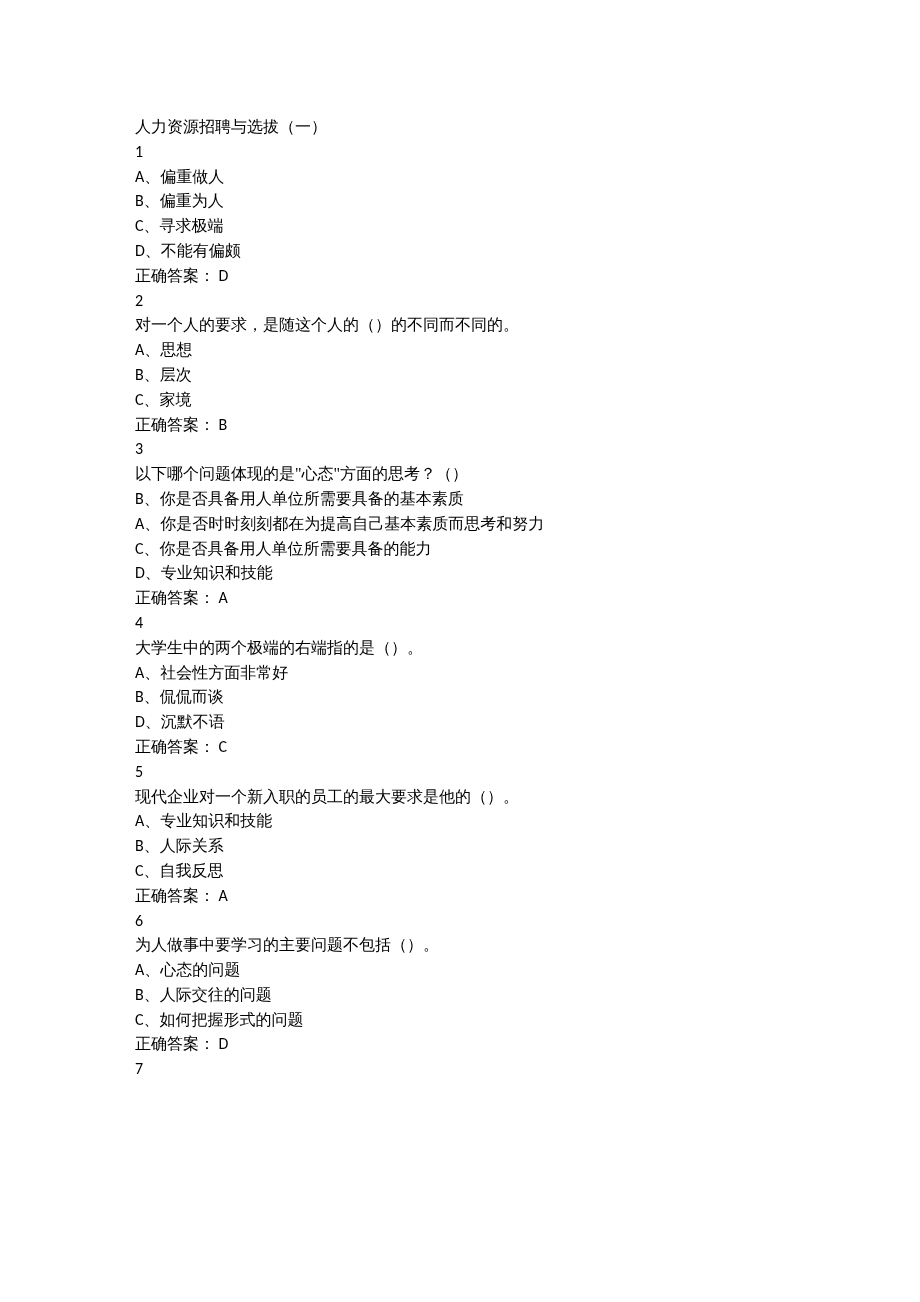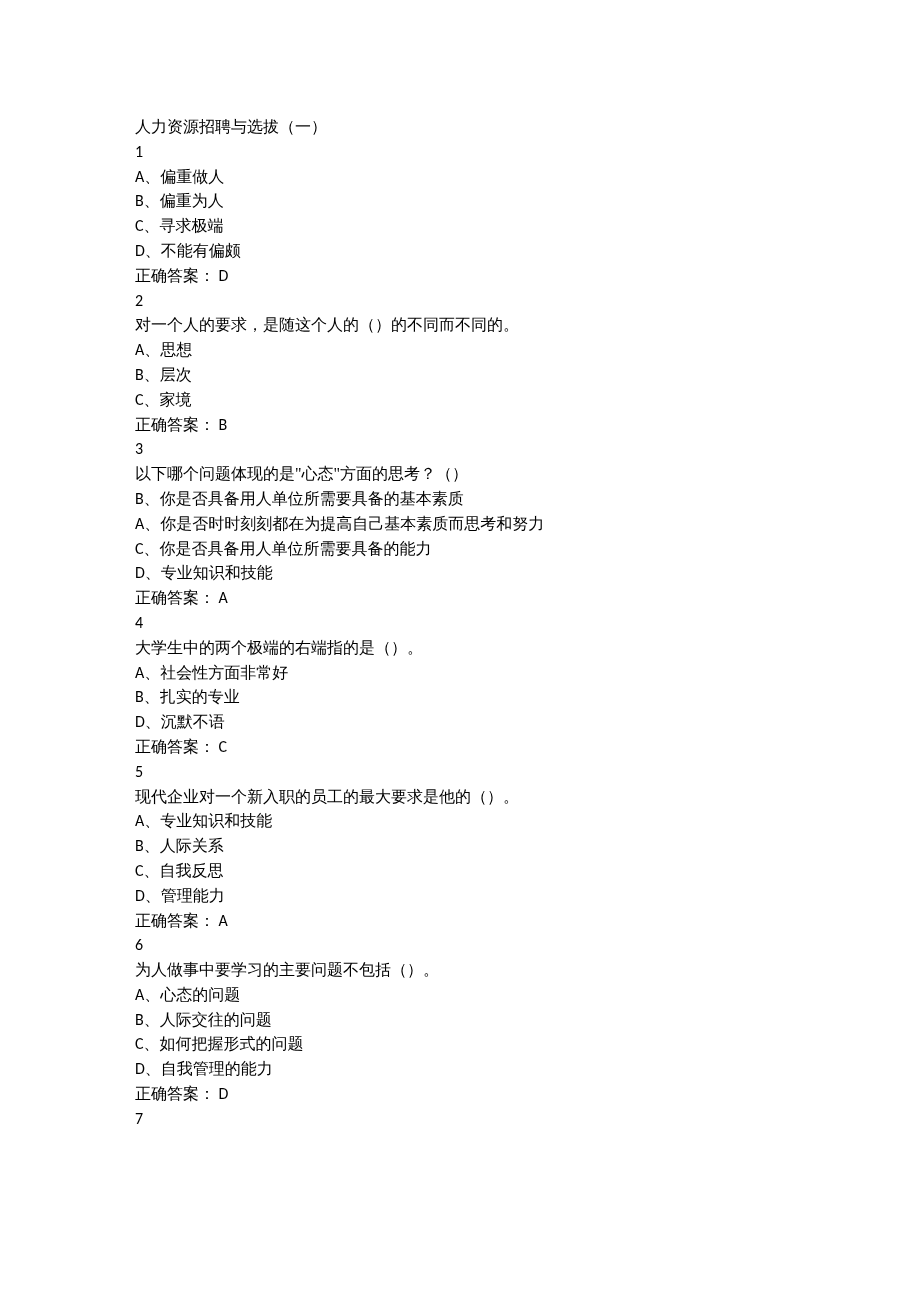--- a/index.html
+++ b/index.html
@@ -46,31 +46,29 @@
     <span class="line question-number">3</span>
     <span class="line">以下哪个问题体现的是"心态"方面的思考？（）</span>
     <span class="line"><span><span class="option-label">B、</span><span class="option-text">你是否具备用人单位所需要具备的基本素质</span></span></span>
     <span class="line"><span><span class="option-label">A、</span><span class="option-text">你是否时时刻刻都在为提高自己基本素质而思考和努力</span></span></span>
     <span class="line"><span><span class="option-label">C、</span><span class="option-text">你是否具备用人单位所需要具备的能力</span></span></span>
     <span class="line"><span><span class="option-label">D、</span><span class="option-text">专业知识和技能</span></span></span>
     <span class="line answer-line">正确答案： A</span>
     <span class="line question-number">4</span>
     <span class="line">大学生中的两个极端的右端指的是（）。</span>
     <span class="line"><span><span class="option-label">A、</span><span class="option-text">社会性方面非常好</span></span></span>
-    <span class="line"><span><span class="option-label">B、</span><span class="option-text">扎实的专业</span></span></span>
+    <span class="line"><span><span class="option-label">B、</span><span class="option-text">侃侃而谈</span></span></span>
     <span class="line"><span><span class="option-label">D、</span><span class="option-text">沉默不语</span></span></span>
     <span class="line answer-line">正确答案： C</span>
     <span class="line question-number">5</span>
     <span class="line">现代企业对一个新入职的员工的最大要求是他的（）。</span>
     <span class="line"><span><span class="option-label">A、</span><span class="option-text">专业知识和技能</span></span></span>
     <span class="line"><span><span class="option-label">B、</span><span class="option-text">人际关系</span></span></span>
     <span class="line"><span><span class="option-label">C、</span><span class="option-text">自我反思</span></span></span>
-    <span class="line"><span><span class="option-label">D、</span><span class="option-text">管理能力</span></span></span>
     <span class="line answer-line">正确答案： A</span>
     <span class="line question-number">6</span>
     <span class="line">为人做事中要学习的主要问题不包括（）。</span>
     <span class="line"><span><span class="option-label">A、</span><span class="option-text">心态的问题</span></span></span>
     <span class="line"><span><span class="option-label">B、</span><span class="option-text">人际交往的问题</span></span></span>
     <span class="line"><span><span class="option-label">C、</span><span class="option-text">如何把握形式的问题</span></span></span>
-    <span class="line"><span><span class="option-label">D、</span><span class="option-text">自我管理的能力</span></span></span>
     <span class="line answer-line">正确答案： D</span>
     <span class="line question-number">7</span>
   </div>
 
 </body></html>

